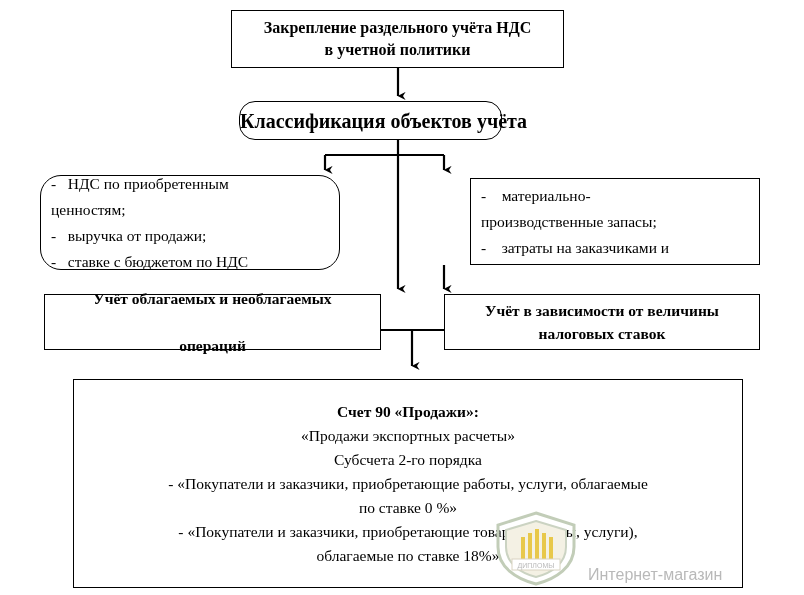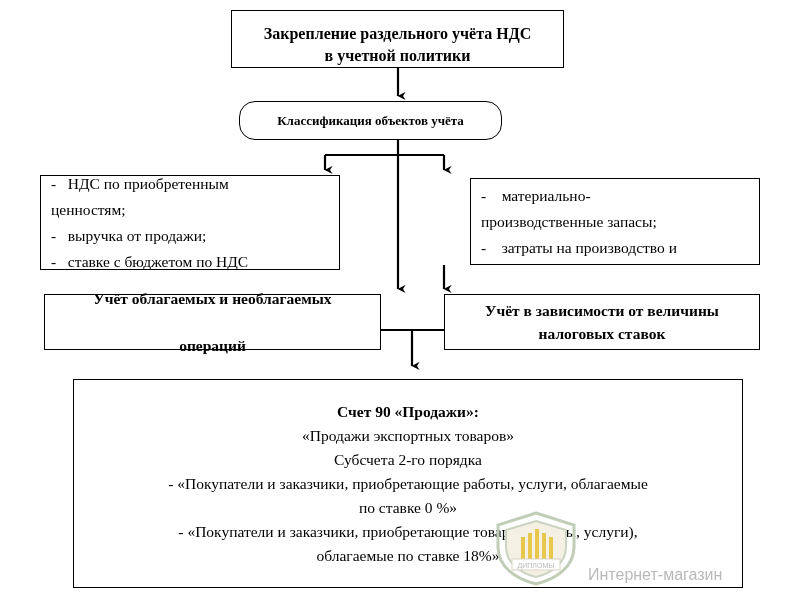--- a/index.html
+++ b/index.html
@@ -32,30 +32,30 @@
     display: block;
     white-space: pre;
   }
   .center .line { text-align: center; }
   .left .line { text-align: left; }
   .bold { font-weight: bold; }
 
   
   #box-policy {
     left: 231px; top: 10px; width: 333px; height: 58px;
-    font-size: 16px; line-height: 22px; justify-content: flex-end;
+    font-size: 16px; line-height: 22px;
   }
   #box-classification {
     left: 239px; top: 101px; width: 263px; height: 39px;
-    font-size: 13px; line-height: 22px; border-radius: 16px;
+    font-size: 20px; line-height: 22px; border-radius: 16px;
   }
   #box-left-list {
     left: 40px; top: 175px; width: 300px; height: 95px;
     font-size: 15.5px; line-height: 26px;
-    padding-left: 10px; padding-right: 6px;
+    padding-left: 10px; padding-right: 6px; border-radius: 21px;
   }
   #box-right-list {
     left: 470px; top: 178px; width: 290px; height: 87px;
     font-size: 15.5px; line-height: 26px;
     padding-left: 10px; padding-right: 0;
   }
   #box-taxable {
     left: 44px; top: 294px; width: 337px; height: 56px;
     font-size: 15.5px; line-height: 23px; gap: 24px;
   }
@@ -146,36 +146,36 @@
   <div class="node left" id="box-left-list">
     <span class="line">-   НДС по приобретенным</span>
     <span class="line">ценностям;</span>
     <span class="line">-   выручка от продажи;</span>
     <span class="line">-   ставке с бюджетом по НДС</span>
   </div>
 
   <div class="node left" id="box-right-list">
     <span class="line">-    материально-</span>
     <span class="line">производственные запасы;</span>
-    <span class="line">-    затраты на производство и</span>
+    <span class="line">-    затраты на заказчиками и</span>
   </div>
 
   <div class="node center" id="box-taxable">
     <span class="line bold">Учёт облагаемых и необлагаемых</span>
     <span class="line bold">операций</span>
   </div>
 
   <div class="node center" id="box-rates">
     <span class="line bold">Учёт в зависимости от величины</span>
     <span class="line bold">налоговых ставок</span>
   </div>
 
   <div class="node center" id="box-accounts">
     <span class="line bold">Счет 90 «Продажи»:</span>
-    <span class="line">«Продажи экспортных товаров»</span>
+    <span class="line">«Продажи экспортных расчеты»</span>
     <span class="line">Субсчета 2-го порядка</span>
     <span class="line">- «Покупатели и заказчики, приобретающие работы, услуги, облагаемые</span>
     <span class="line">по ставке 0 %»</span>
     <span class="line">- «Покупатели и заказчики, приобретающие товары (работы, услуги),</span>
     <span class="line">облагаемые по ставке 18%»</span>
   </div>
 
   <div id="watermark">
     <svg class="wm-shield" viewBox="0 0 92 78">
       <path d="M46 4 L84 16 L84 38 C84 58 66 70 46 75 C26 70 8 58 8 38 L8 16 Z" fill="none" stroke="#c2cdb8" stroke-width="3"></path>

